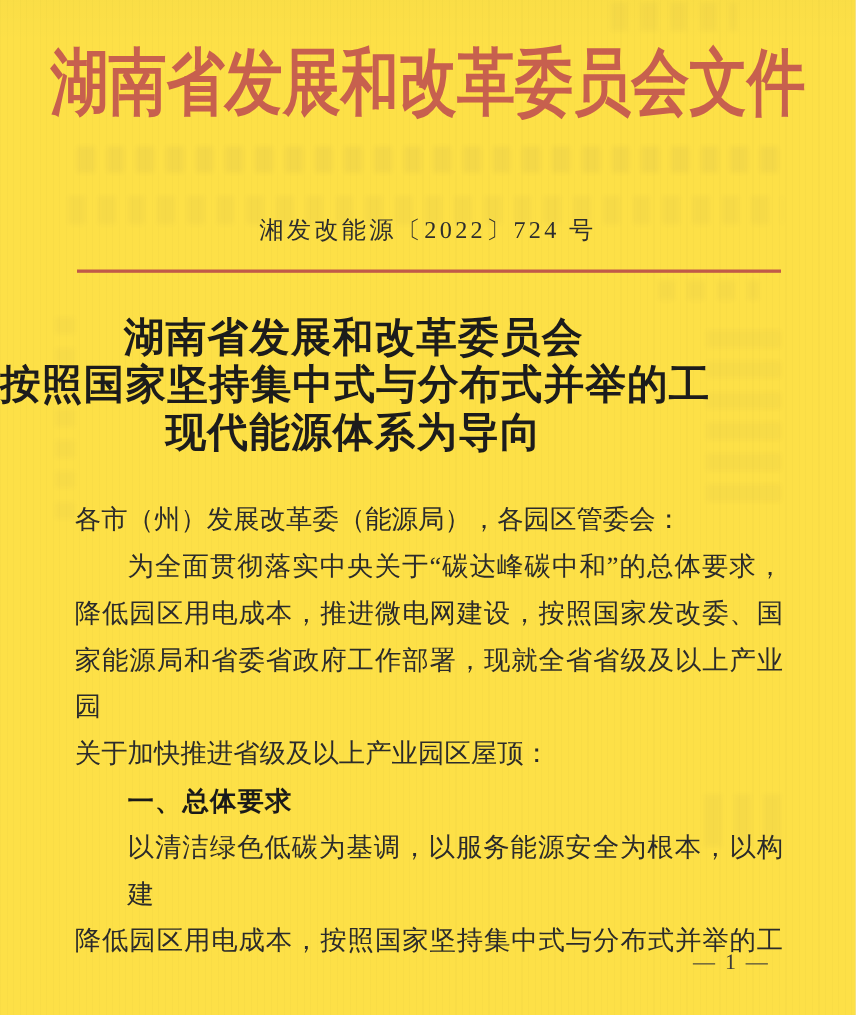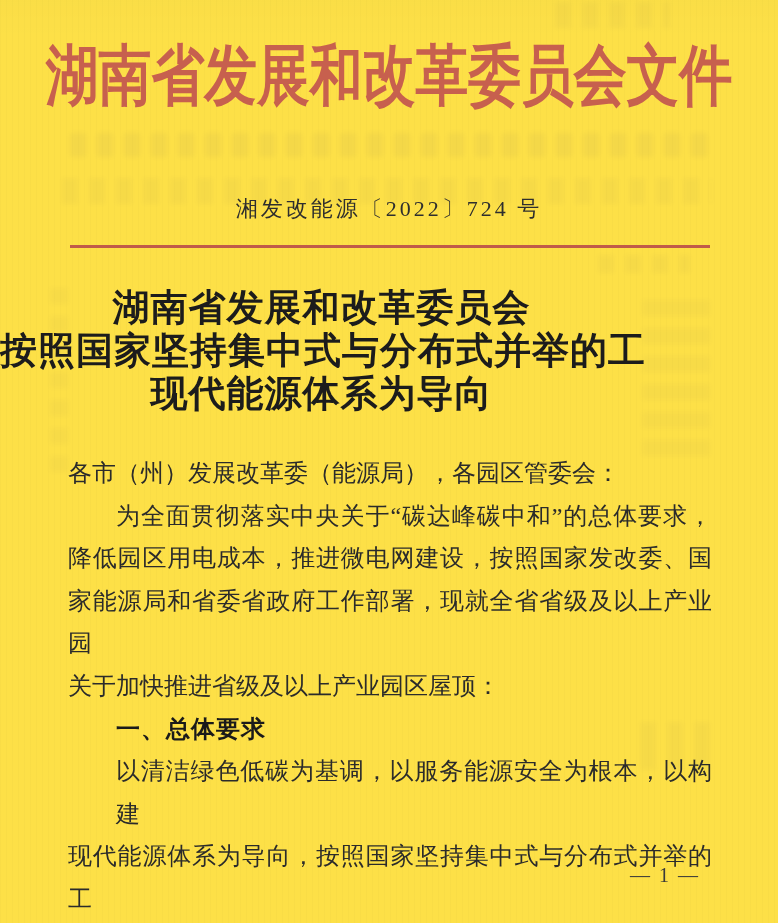--- a/index.html
+++ b/index.html
@@ -151,18 +151,18 @@
   </div>
 
   <div class="body-text">
     <span class="line">各市（州）发展改革委（能源局），各园区管委会：</span>
     <span class="line j ind">为全面贯彻落实中央关于“碳达峰碳中和”的总体要求，</span>
     <span class="line j">降低园区用电成本，推进微电网建设，按照国家发改委、国</span>
     <span class="line j">家能源局和省委省政府工作部署，现就全省省级及以上产业园</span>
     <span class="line">关于加快推进省级及以上产业园区屋顶：</span>
     <span class="line ind section-heading">一、总体要求</span>
     <span class="line j ind">以清洁绿色低碳为基调，以服务能源安全为根本，以构建</span>
-    <span class="line j">现代能源体系为导向，按照国家坚持集中式与分布式并举的工</span>
+    <span class="line j">降低园区用电成本，按照国家坚持集中式与分布式并举的工</span>
   </div>
 
   <div class="page-number">— 1 —</div>
 
 </div>
 
 </body></html>

